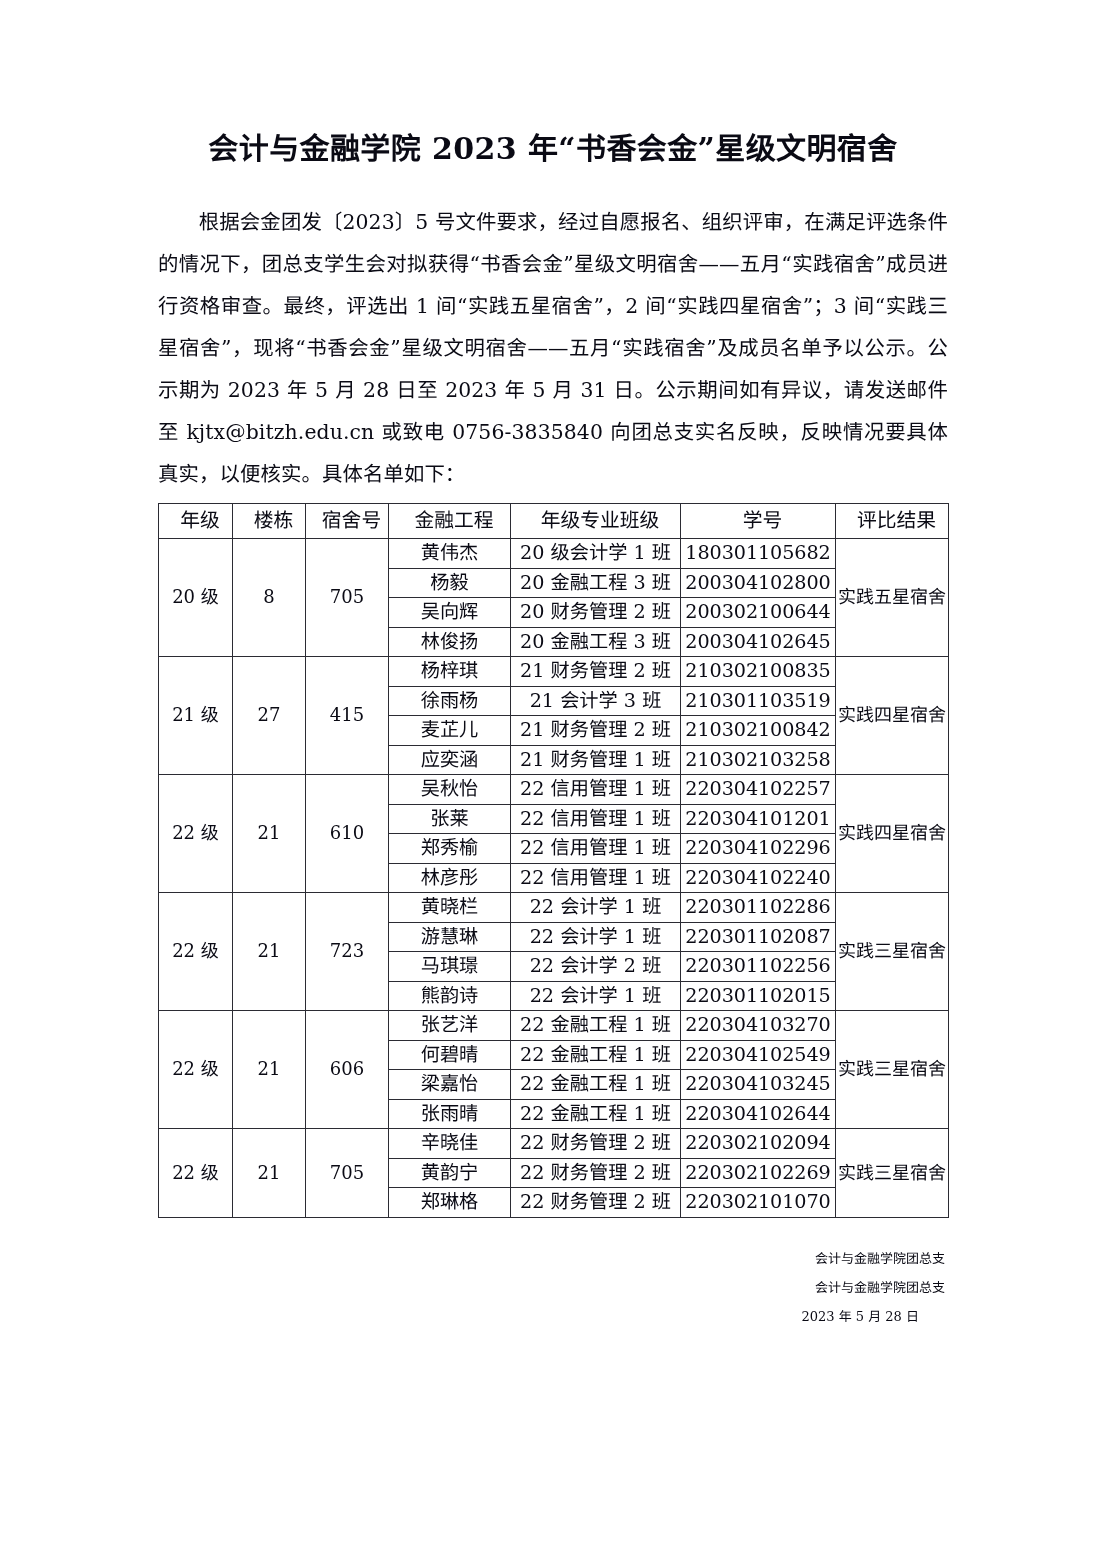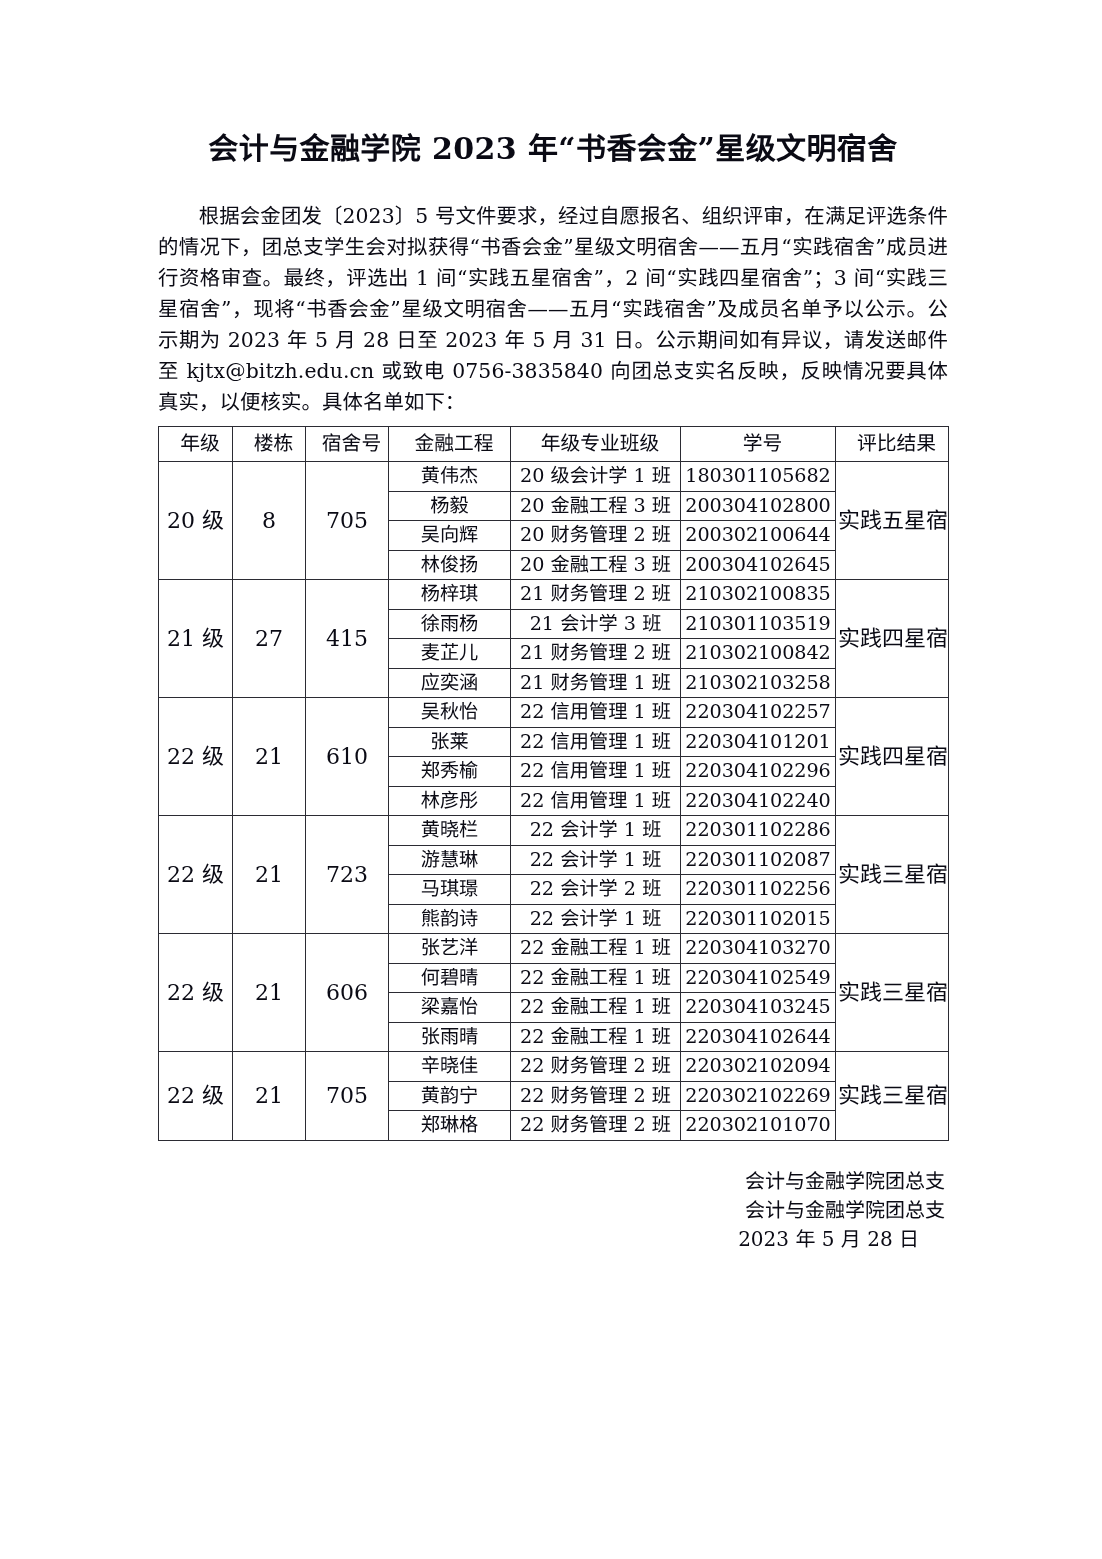--- a/index.html
+++ b/index.html
@@ -45,21 +45,21 @@
     font-weight: bold;
     letter-spacing: 0.4px;
     line-height: 1.5;
     margin: 22px 0 0 0;
     white-space: nowrap;
   }
   
   .body-para {
     margin: 30px 0 0 0;
     font-size: 20.4px;
-    line-height: 31px;
+    line-height: 42px;
     text-align: justify;
     text-justify: inter-ideograph;
     text-indent: 2em;
     letter-spacing: 0.1px;
     word-break: break-all;
   }
   
   .tbl-wrap {
     margin-top: 8px;
   }
@@ -89,30 +89,30 @@
     white-space: nowrap;
     overflow: hidden;
   }
   table.roster th {
     font-weight: normal;
     height: 35px;
     font-size: 19.8px;
     padding-left: 11px;
   }
   table.roster td.group {
-    font-size: 22px;
+    font-size: 18px;
   }
   table.roster td.sid {
     letter-spacing: -0.1px;
   }
   
   .sign-block {
     margin-top: 26px;
     text-align: right;
-    font-size: 20px;
+    font-size: 13px;
     line-height: 29px;
     padding-right: 3px;
   }
   .sign-block div {
     white-space: nowrap;
   }
   .sign-date {
     padding-right: 26px;
   }
 </style>

